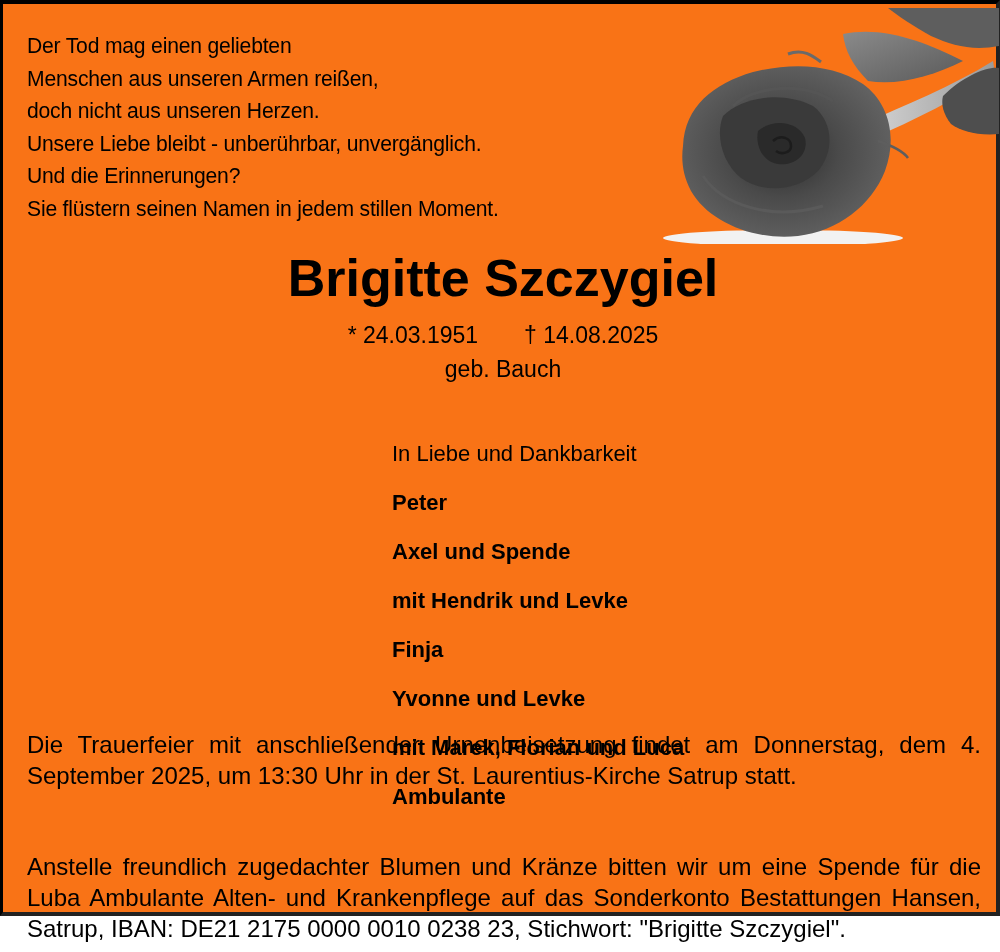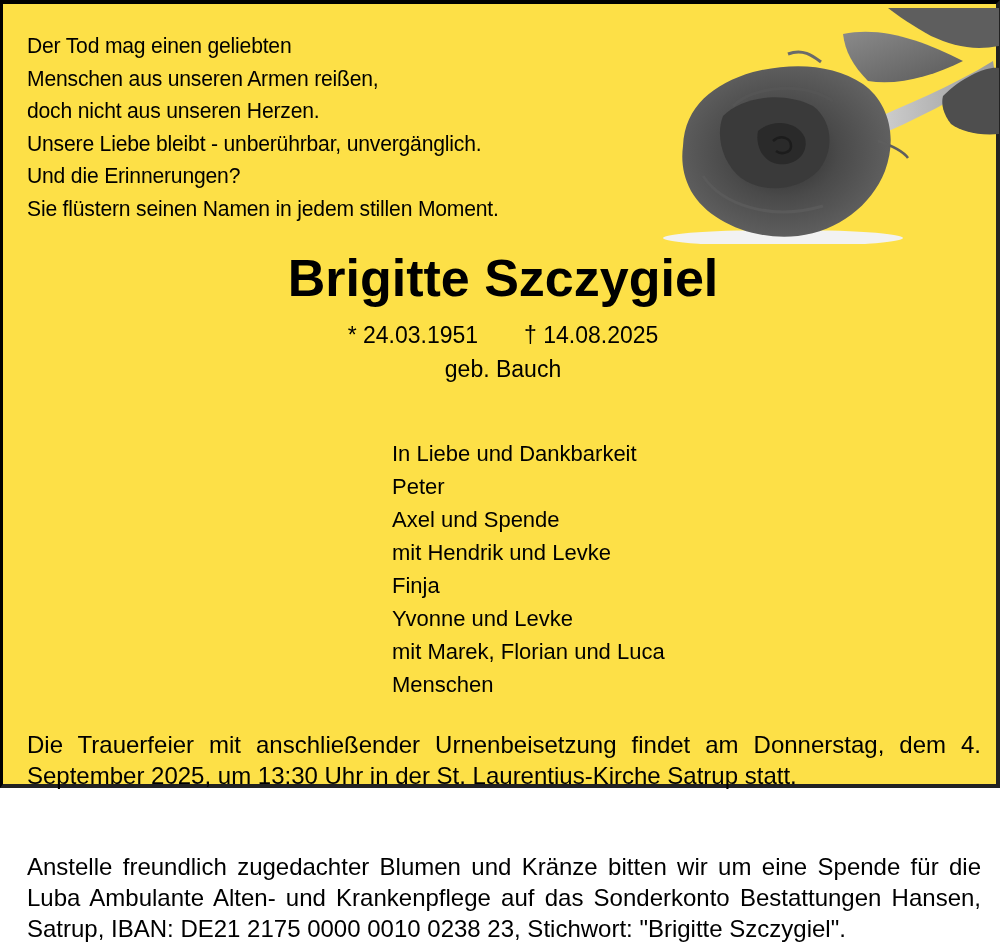--- a/index.html
+++ b/index.html
@@ -1,22 +1,22 @@
 <!DOCTYPE html>
 <html><head>
 <meta charset="utf-8">
 <style>
   html, body { margin: 0; padding: 0; background: #ffffff; }
   body { width: 1000px; height: 952px; position: relative; overflow: hidden; }
   .frame {
-    position: absolute; left: 0; top: 0; width: 1000px; height: 788px;
+    position: absolute; left: 0; top: 0; width: 1000px; height: 916px;
     box-sizing: border-box;
     border-top: 4px solid #000; border-left: 3px solid #000;
     border-right: 4px solid #222; border-bottom: 4px solid #222;
-    background: #fde047;
+    background: #f97316;
   }
   .txt { font-family: "Liberation Sans", sans-serif; color: #000; }
   .poem {
     position: absolute; left: 24px; top: 26px;
     font-size: 22px; line-height: 32.5px; letter-spacing: -0.2px;
     transform: scaleX(0.96); transform-origin: left top;
   }
   .poem div { white-space: nowrap; }
   .rose { position: absolute; left: 660px; top: 2px; width: 336px; height: 238px; }
   .name {
@@ -28,21 +28,21 @@
     font-size: 23px;
   }
   .dates .d { display: inline-block; text-align: right; }
   .dates .gap { display: inline-block; width: 46px; }
   .maiden {
     position: absolute; left: 0; width: 1000px; top: 352px; text-align: center;
     font-size: 23px;
   }
   .family { position: absolute; left: 389px; top: 433px; font-size: 22px; line-height: 33px; }
   .family .intro { font-weight: normal; }
-  .family .mem { font-weight: normal; white-space: nowrap; }
+  .family .mem { font-weight: bold; white-space: nowrap; margin-top: 16px; }
   .notice {
     position: absolute; left: 24px; width: 954px; font-size: 24px; line-height: 31px;
     text-align: justify;
   }
   .n1 { top: 725px; }
   .n2 { top: 847px; }
 </style>
 </head>
 <body>
 
@@ -97,19 +97,19 @@
   <div class="maiden txt">geb. Bauch</div>
 
   <div class="family txt">
     <div class="intro">In Liebe und Dankbarkeit</div>
     <div class="mem">Peter</div>
     <div class="mem">Axel und Spende</div>
     <div class="mem">mit Hendrik und Levke</div>
     <div class="mem">Finja</div>
     <div class="mem">Yvonne und Levke</div>
     <div class="mem">mit Marek, Florian und Luca</div>
-    <div class="mem">Menschen</div>
+    <div class="mem">Ambulante</div>
   </div>
 
   <div class="notice n1 txt">Die Trauerfeier mit anschließender Urnenbeisetzung findet am Donnerstag, dem 4. September 2025, um 13:30 Uhr in der St. Laurentius-Kirche Satrup statt.</div>
   <div class="notice n2 txt">Anstelle freundlich zugedachter Blumen und Kränze bitten wir um eine Spende für die Luba Ambulante Alten- und Krankenpflege auf das Sonderkonto Bestattungen Hansen, Satrup, IBAN: DE21 2175 0000 0010 0238 23, Stichwort: "Brigitte Szczygiel".</div>
 
 </div>
 
 </body></html>

